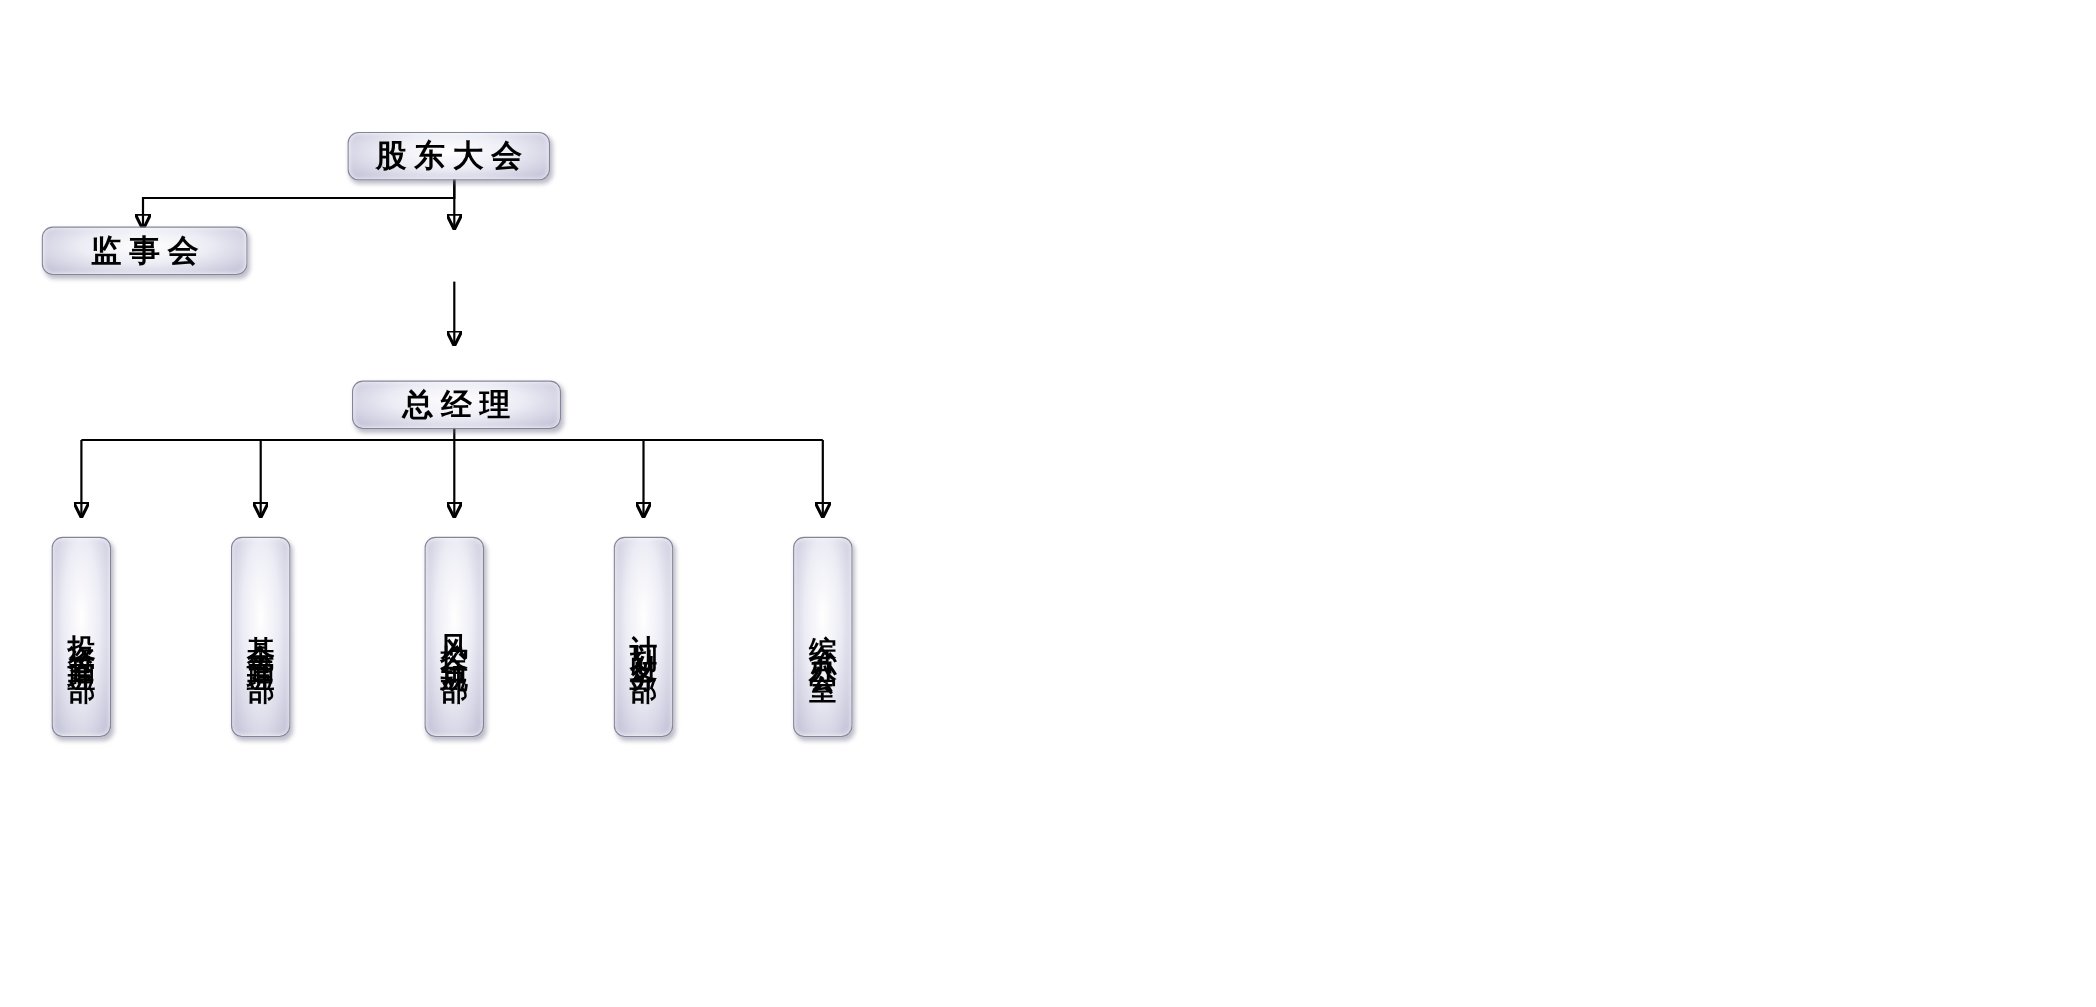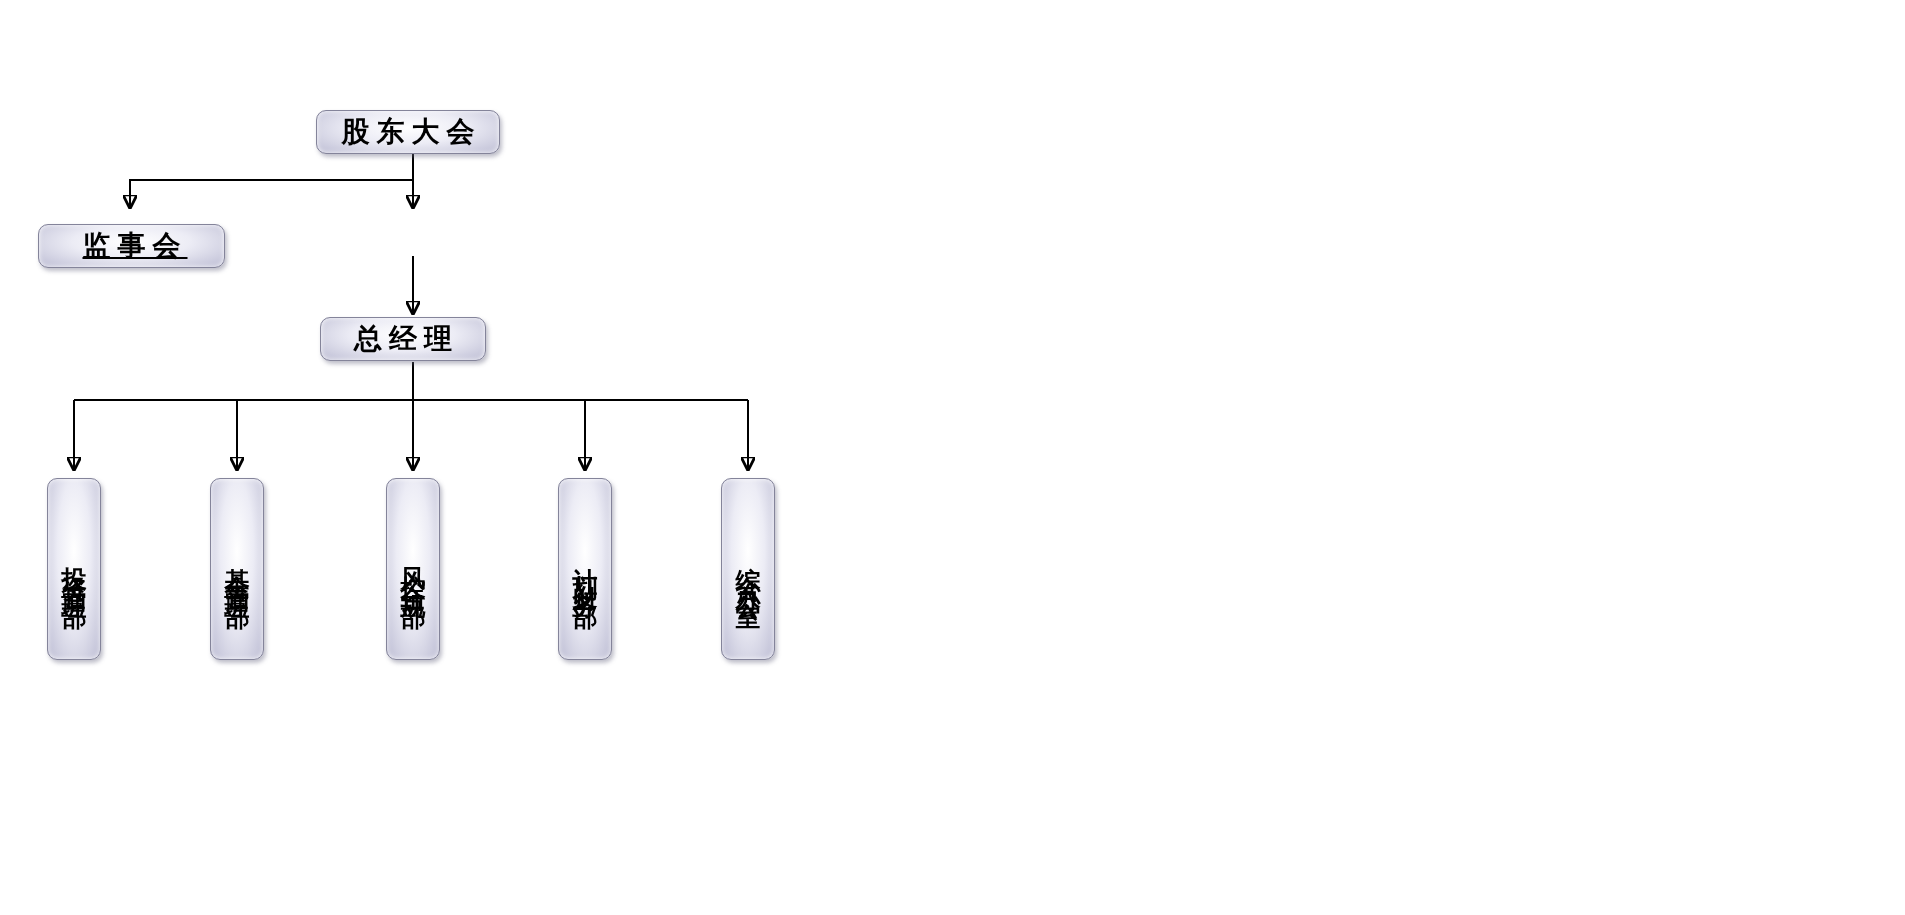--- a/index.html
+++ b/index.html
@@ -31,43 +31,44 @@
     background: radial-gradient(ellipse at 50% 40%, #ffffff 0%, #ececf5 45%, #c3c3d8 92%, #adadc6 100%);
     border: 1px solid #84849a;
     border-radius: 10px;
     box-shadow: 2px 3px 4px rgba(110,110,135,0.45), inset 0 0 5px rgba(255,255,255,0.9);
     color: #000000;
     font-weight: bold;
     display: flex;
     align-items: center;
     justify-content: center;
     text-align: center;
+    margin-top: 10px;
   }
 
   .node-h {
     font-size: 28px;
     letter-spacing: 7px;
     padding-left: 7px; 
     height: 44px;
   }
 
   .node-v {
     writing-mode: vertical-rl;
     text-orientation: upright;
     font-size: 25px;
     letter-spacing: 9px;
     width: 54px;
     height: 182px;
     top: 478px;
   }
 
   #n-shareholders { left: 316px; top: 110px; width: 184px; }
-  #n-supervisors  { left: 38px;  top: 224px; width: 187px; text-decoration: underline; }
+  #n-supervisors  { left: 38px;  top: 196px; width: 187px; }
   #n-board        { left: 318px; top: 212px; width: 189px; }
-  #n-gm           { left: 320px; top: 317px; width: 166px; }
+  #n-gm           { left: 320px; top: 336px; width: 190px; }
 
   #n-d1 { left: 47px;  }
   #n-d2 { left: 210px; }
   #n-d3 { left: 386px; }
   #n-d4 { left: 558px; }
   #n-d5 { left: 721px; }
 </style>
 </head>
 <body>
 

